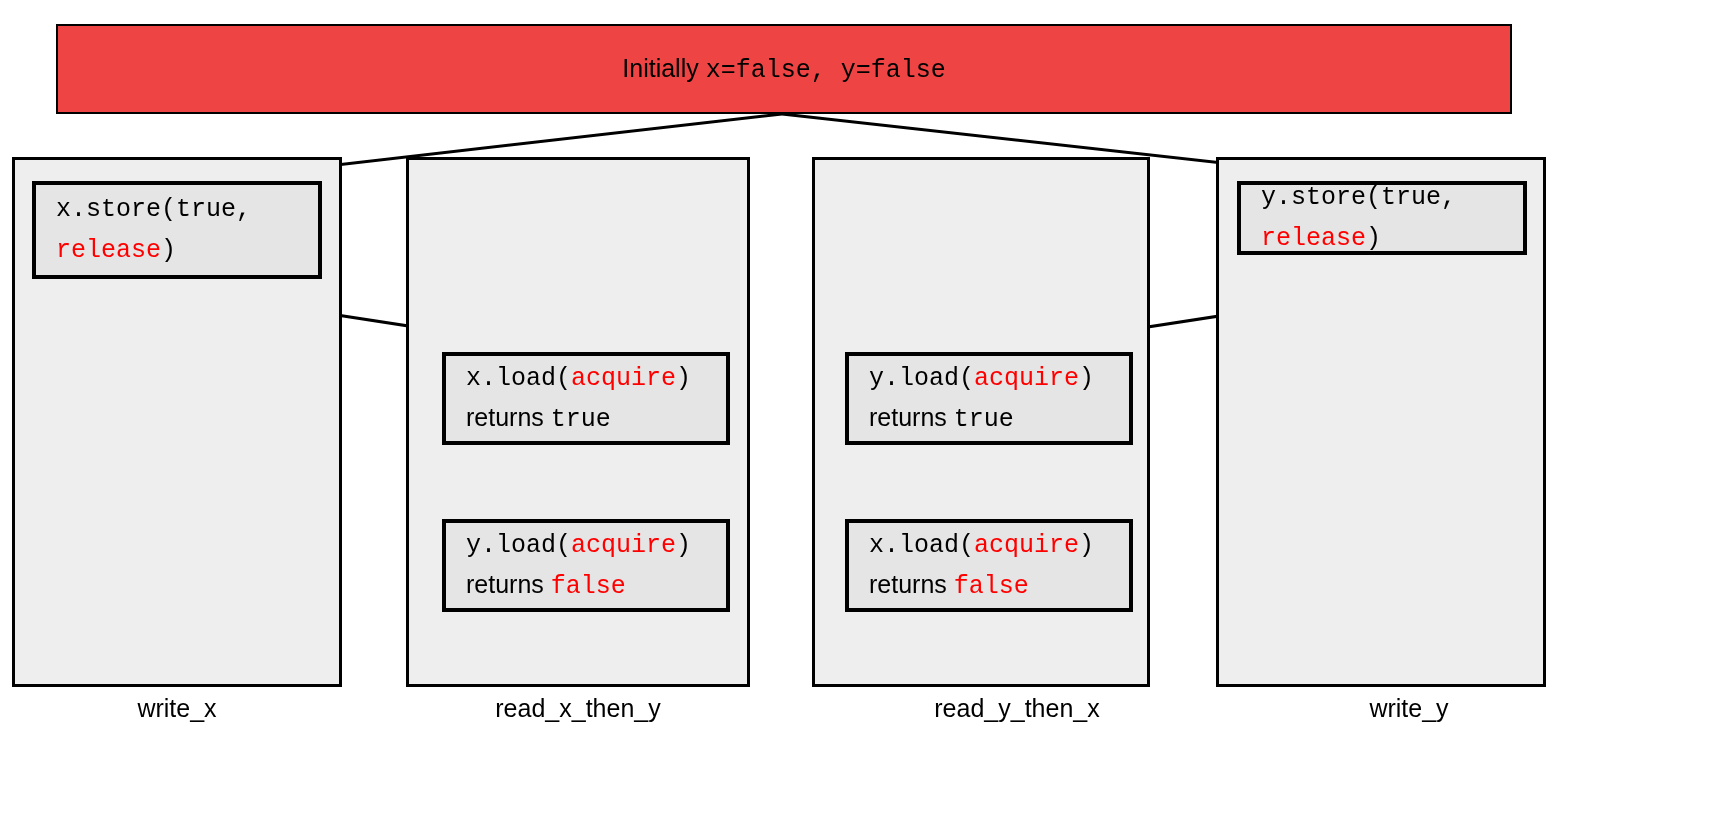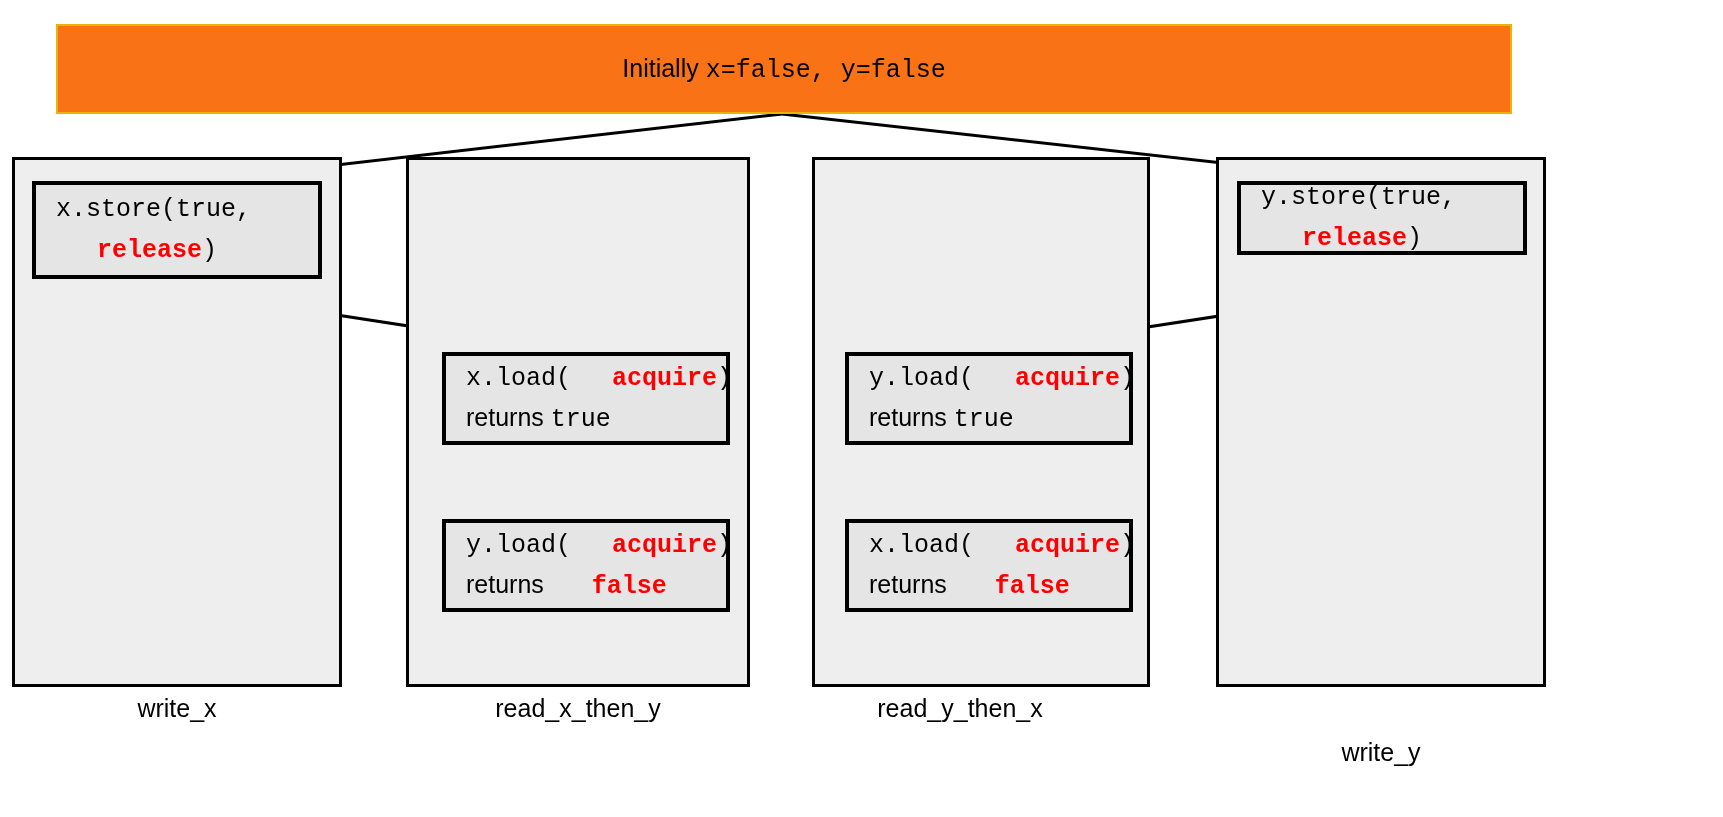--- a/index.html
+++ b/index.html
@@ -11,22 +11,22 @@
   }
   #stage{position:relative;width:1723px;height:817px;}
 
   
   #arrows{position:absolute;left:0;top:0;width:1723px;height:817px;pointer-events:none;}
 
   
   .header-box{
     position:absolute;
     left:56px;top:24px;width:1456px;height:90px;
-    border:2px solid #eab308;
-    background:#f97316;
+    border:2px solid #000000;
+    background:#ef4444;
     box-sizing:border-box;
     display:flex;align-items:center;justify-content:center;
   }
   .header-text{font-size:25px;color:#000;white-space:pre;}
 
   
   .thread-col{
     position:absolute;
     top:157px;
     height:530px;
@@ -42,41 +42,41 @@
   .thread-label{
     position:absolute;
     top:694px;
     font-size:25px;
     color:#000;
     text-align:center;
     white-space:nowrap;
   }
   .lab1{left:12px;width:330px;}
   .lab2{left:406px;width:344px;}
-  .lab3{left:791px;width:338px;}
-  .lab4{left:1216px;width:330px;margin-top:44px;}
+  .lab3{left:848px;width:338px;}
+  .lab4{left:1244px;width:330px;}
 
   
   .op-box{
     position:absolute;
     border:4px solid #000;
     background:#e5e5e5;
     box-sizing:border-box;
     padding:8px 14px 10px 20px;
     display:flex;flex-direction:column;justify-content:center;
   }
   .op-line{
     font-size:25px;
     line-height:38px;
     color:#000;
     white-space:pre;
   }
   .mono{font-family:"Liberation Mono", monospace;}
   .sans{font-family:"Liberation Sans", sans-serif;}
-  .kw{font-family:"Liberation Mono", monospace;font-weight:bold;color:#ff0000;margin-left:41px;}
+  .kw{font-family:"Liberation Mono", monospace;font-weight:normal;color:#ff0000;}
 
   
   .box-store-x{left:32px;top:181px;width:290px;height:98px;}
   .box-load-x{left:442px;top:352px;width:288px;height:93px;}
   .box-load-y2{left:442px;top:519px;width:288px;height:93px;}
   .box-load-y{left:845px;top:352px;width:288px;height:93px;}
   .box-load-x2{left:845px;top:519px;width:288px;height:93px;}
   .box-store-y{left:1237px;top:181px;width:290px;height:74px;}
 </style>
 </head>

